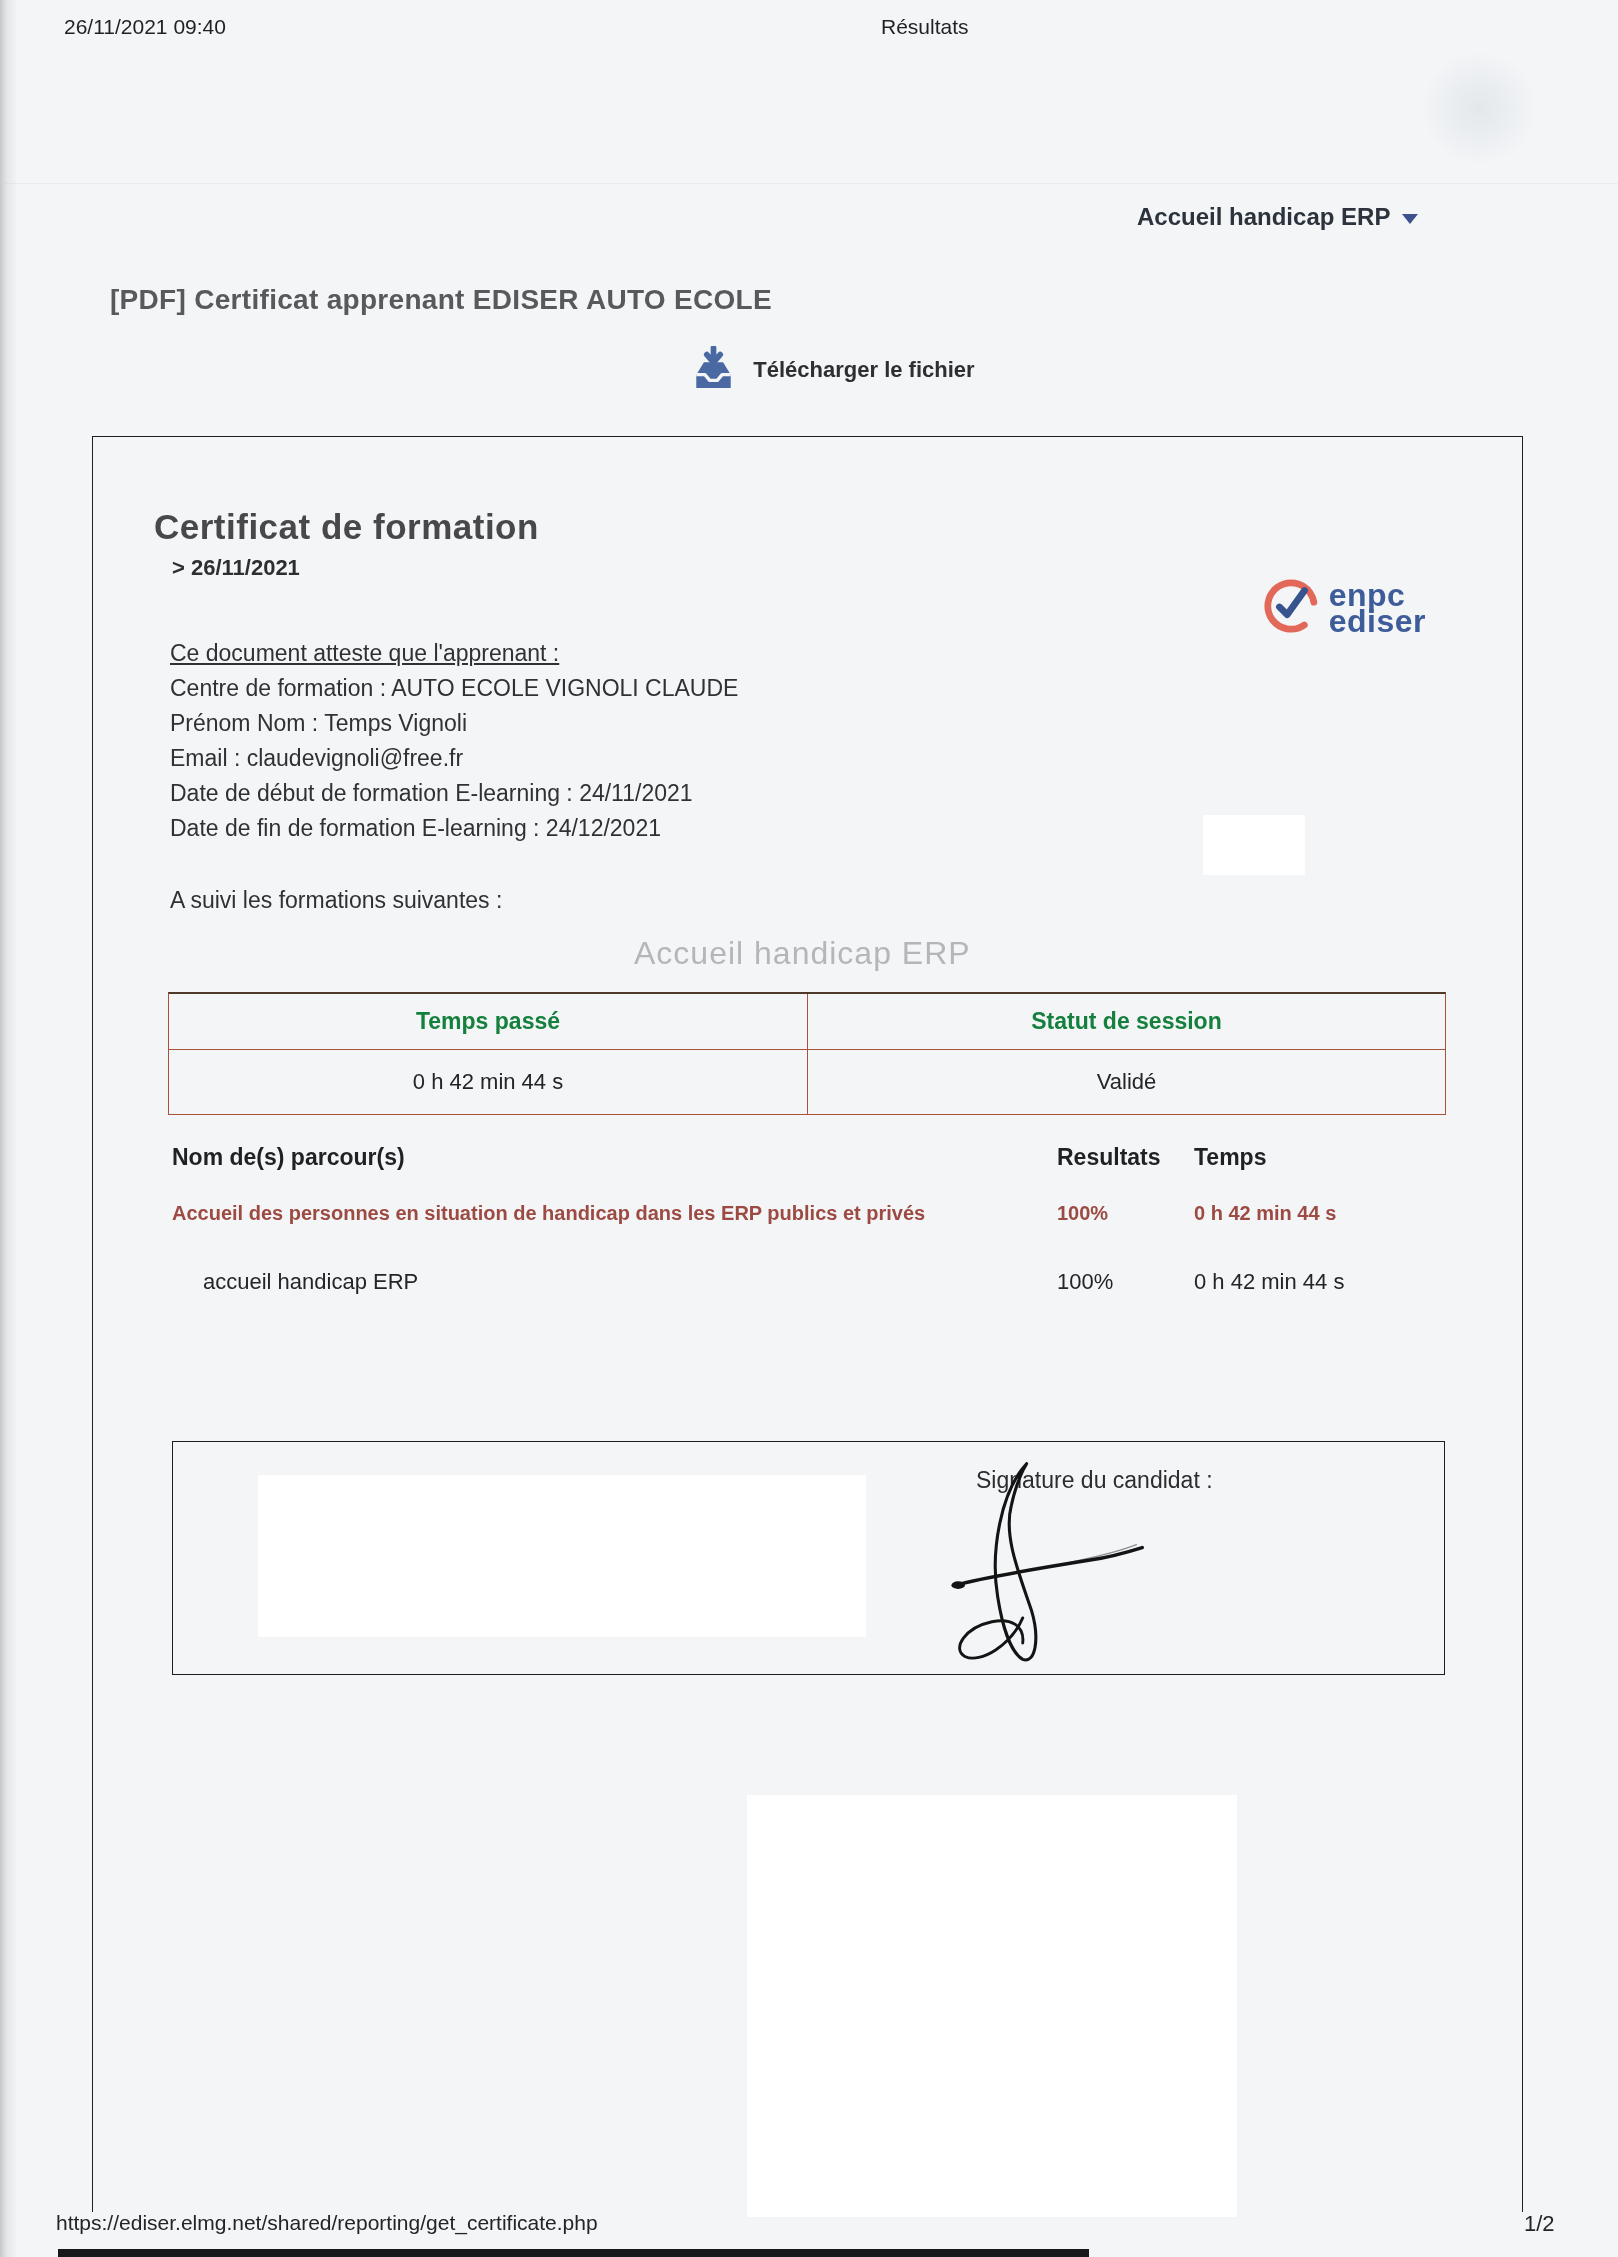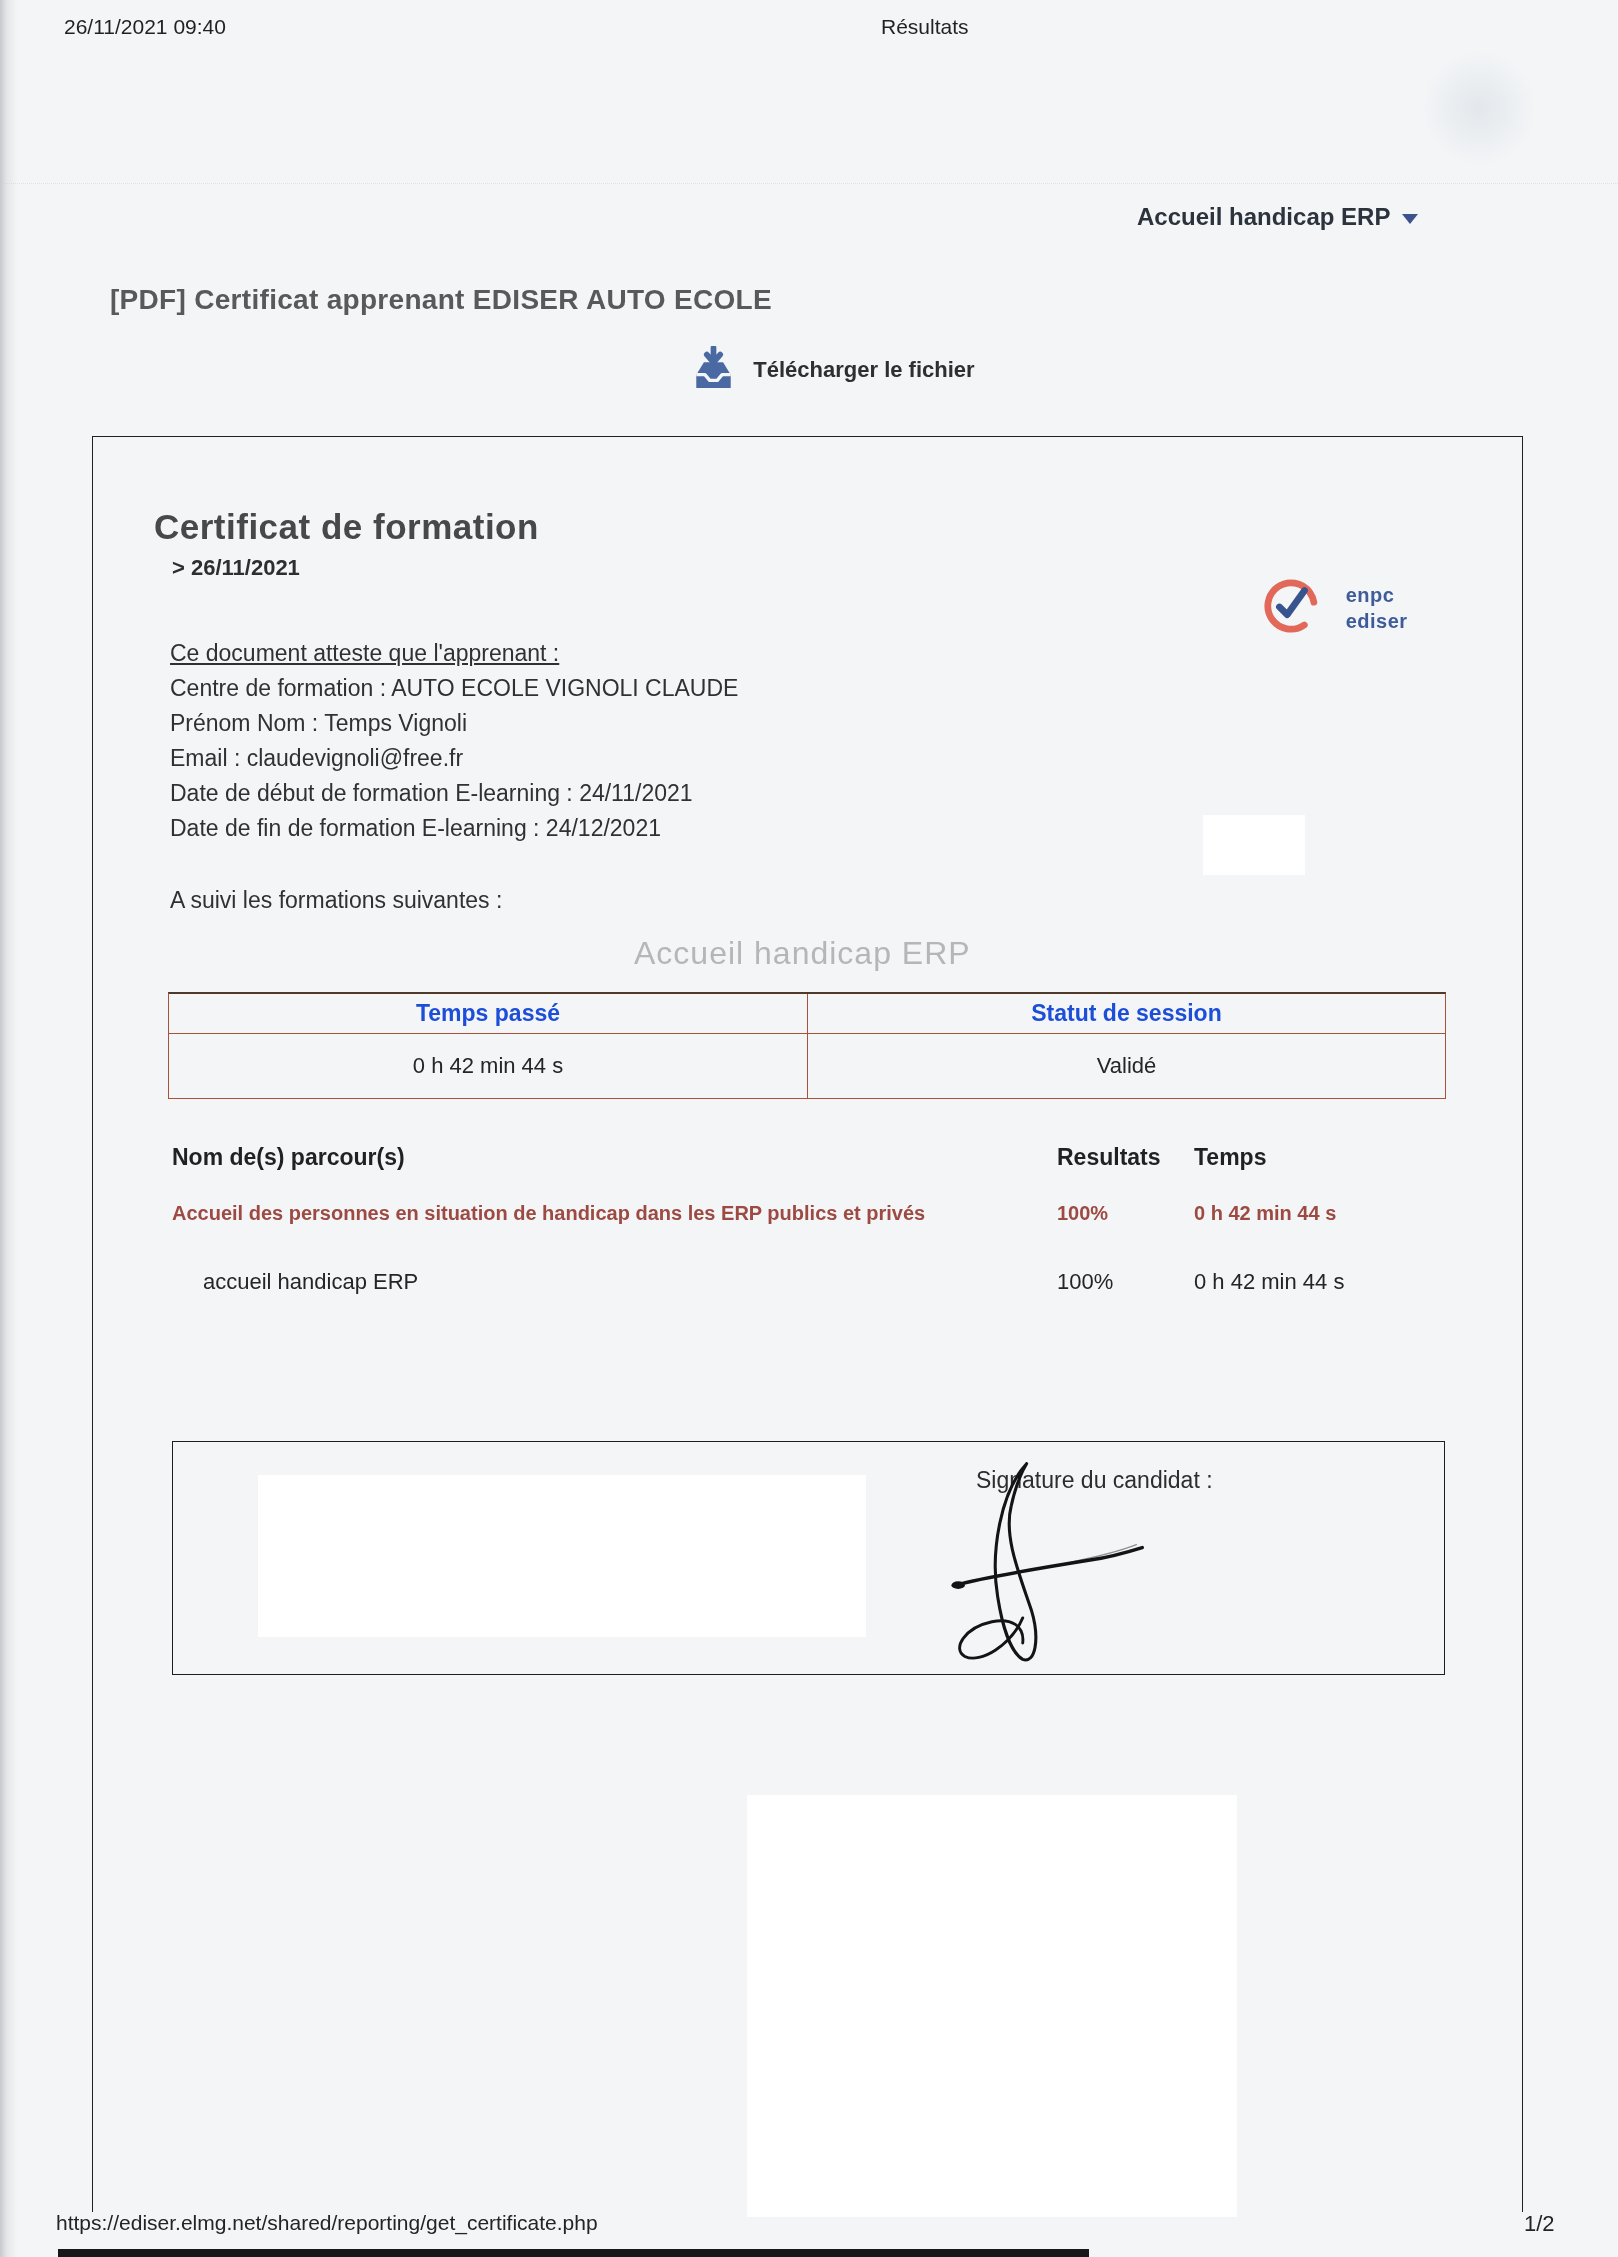--- a/index.html
+++ b/index.html
@@ -19,31 +19,31 @@
   .tri{width:0;height:0;border-left:8.7px solid transparent;border-right:8.7px solid transparent;
        border-top:10.6px solid #3d518c;margin-top:3.9px;}
   .doc-head{left:110px;top:284px;font-size:28px;font-weight:bold;color:#58595b;letter-spacing:0.3px;}
   .dl{left:693px;top:346px;display:flex;align-items:center;gap:19.3px;cursor:pointer;font-weight:bold;}
   .dl-label{font-size:22px;color:#2d2f31;}
   
   .cert{left:92px;top:436px;width:1429px;height:1775px;border:1.9px solid #202124;border-bottom:none;}
   .c-title{left:61px;top:70px;font-size:35px;font-weight:bold;color:#48484b;letter-spacing:0.5px;}
   .c-date{left:79px;top:118px;font-size:22px;font-weight:bold;color:#2c2e30;}
   .logo{left:1170px;top:141px;display:flex;align-items:center;gap:9.7px;}
-  .logo-text{font-size:20px;font-weight:bold;color:#3e5c99;line-height:26px;letter-spacing:0.5px;margin-left:17px;}
+  .logo-text{font-size:32px;font-weight:bold;color:#3e5c99;line-height:26px;letter-spacing:0.5px;}
   .attest{left:77px;top:199px;font-size:23px;line-height:35px;color:#2f3133;}
   .attest .u{text-decoration:underline;}
   .followed{left:77px;top:450px;font-size:23px;color:#2f3133;}
   .watermark{left:541px;top:498px;font-size:32px;color:#b4b6b8;letter-spacing:1px;}
   
   .stable{left:75px;top:555px;width:1276px;border:1.9px solid #a8523c;border-top:2.9px solid #51392a;}
   .srow{display:flex;}
   .scell{width:50%;display:flex;align-items:center;justify-content:center;box-sizing:border-box;}
   .scell+.scell{border-left:1.9px solid #a8523c;}
-  .s-h .scell{height:40px;font-size:23px;font-weight:bold;color:#1d4ed8;border-bottom:1.9px solid #a8523c;}
+  .s-h .scell{height:56px;font-size:23px;font-weight:bold;color:#15803d;border-bottom:1.9px solid #a8523c;}
   .s-b .scell{height:64px;font-size:22px;color:#232527;}
   
   .p-bold{font-size:23px;font-weight:bold;color:#1f2123;}
   .p-red{font-size:20px;font-weight:bold;color:#9c4a42;}
   .p-plain{font-size:22px;color:#232527;}
   
   .sigbox{left:79px;top:1004px;width:1271px;height:232px;border:1.9px solid #1d1e20;}
   .redact{background:#ffffff;}
   .sig-label{left:803px;top:25px;font-size:23px;color:#2b2d2f;}
   

